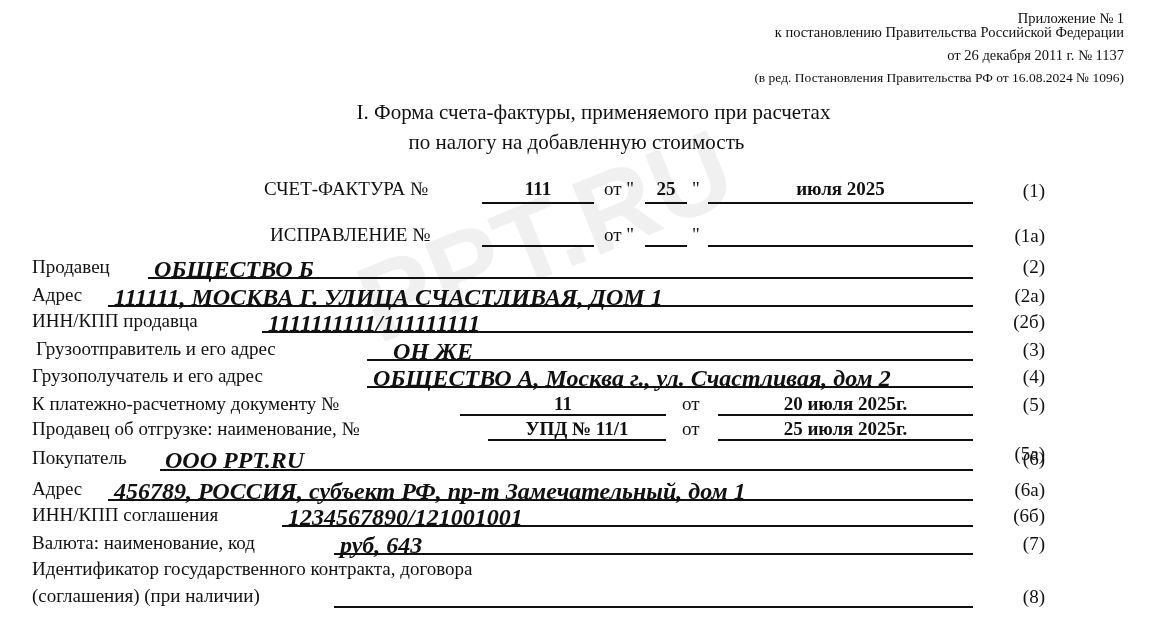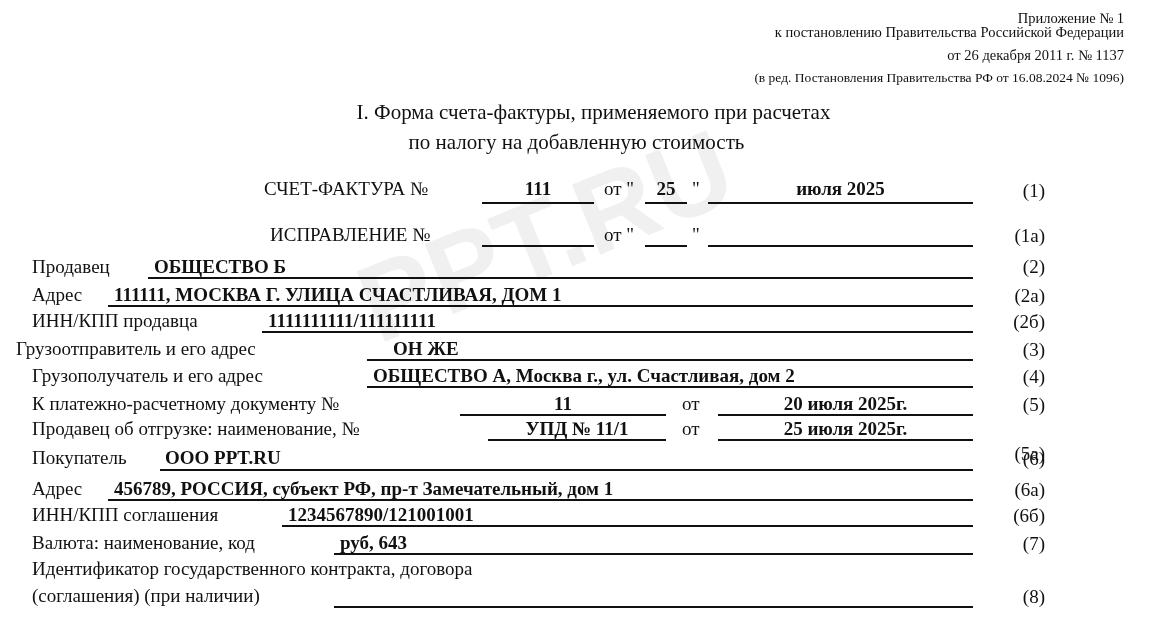--- a/index.html
+++ b/index.html
@@ -4,21 +4,21 @@
   <style>
     html, body { margin: 0; padding: 0; background: #ffffff; }
     body {
       width: 1153px; height: 640px; position: relative; overflow: hidden;
       font-family: "Liberation Serif", "DejaVu Serif", serif; color: #111;
     }
     .abs { position: absolute; white-space: nowrap; }
     .hdr { right: 29px; font-size: 14.5px; text-align: center; }
     .title { left: 0; width: 1153px; text-align: center; font-size: 21px; }
     .lbl { font-size: 19px; }
-    .val { font-size: 19px; font-weight: bold; }
+    .val { font-size: 24px; font-weight: bold; font-style: italic; }
     .num { font-size: 19px; right: 108px; text-align: right; }
     .line { position: absolute; height: 2px; background: #111; }
     .cval { position: absolute; text-align: center; font-size: 19px; font-weight: bold; }
     .watermark {
       position: absolute; left: 340px; top: 250px; font-size: 110px; font-weight: bold;
       font-family: "Liberation Sans", sans-serif; color: rgba(0,0,0,0.06);
       transform: rotate(-22deg); transform-origin: left top; pointer-events: none;
     }
   </style>
 </head>
@@ -73,21 +73,21 @@
 </div>
 
 <div>
   <span class="abs lbl" style="left:32px; top:310px;">ИНН/КПП продавца</span>
   <span class="abs val" style="left:268px; top:310px;">1111111111/111111111</span>
   <div class="line" style="left:262px; width:711px; top:331px;"></div>
   <span class="abs num" style="top:311px;">(2б)</span>
 </div>
 
 <div>
-  <span class="abs lbl" style="left:16px; top:338px;">Грузоотправитель и его адрес</span>
+  <span class="abs lbl" style="left:36px; top:338px;">Грузоотправитель и его адрес</span>
   <span class="abs val" style="left:373px; top:338px;margin-left:20px;">ОН ЖЕ</span>
   <div class="line" style="left:367px; width:606px; top:359px;"></div>
   <span class="abs num" style="top:339px;">(3)</span>
 </div>
 
 <div>
   <span class="abs lbl" style="left:32px; top:365px;">Грузополучатель и его адрес</span>
   <span class="abs val" style="left:373px; top:365px;">ОБЩЕСТВО А, Москва г., ул. Счастливая, дом 2</span>
   <div class="line" style="left:367px; width:606px; top:386px;"></div>
   <span class="abs num" style="top:366px;">(4)</span>

